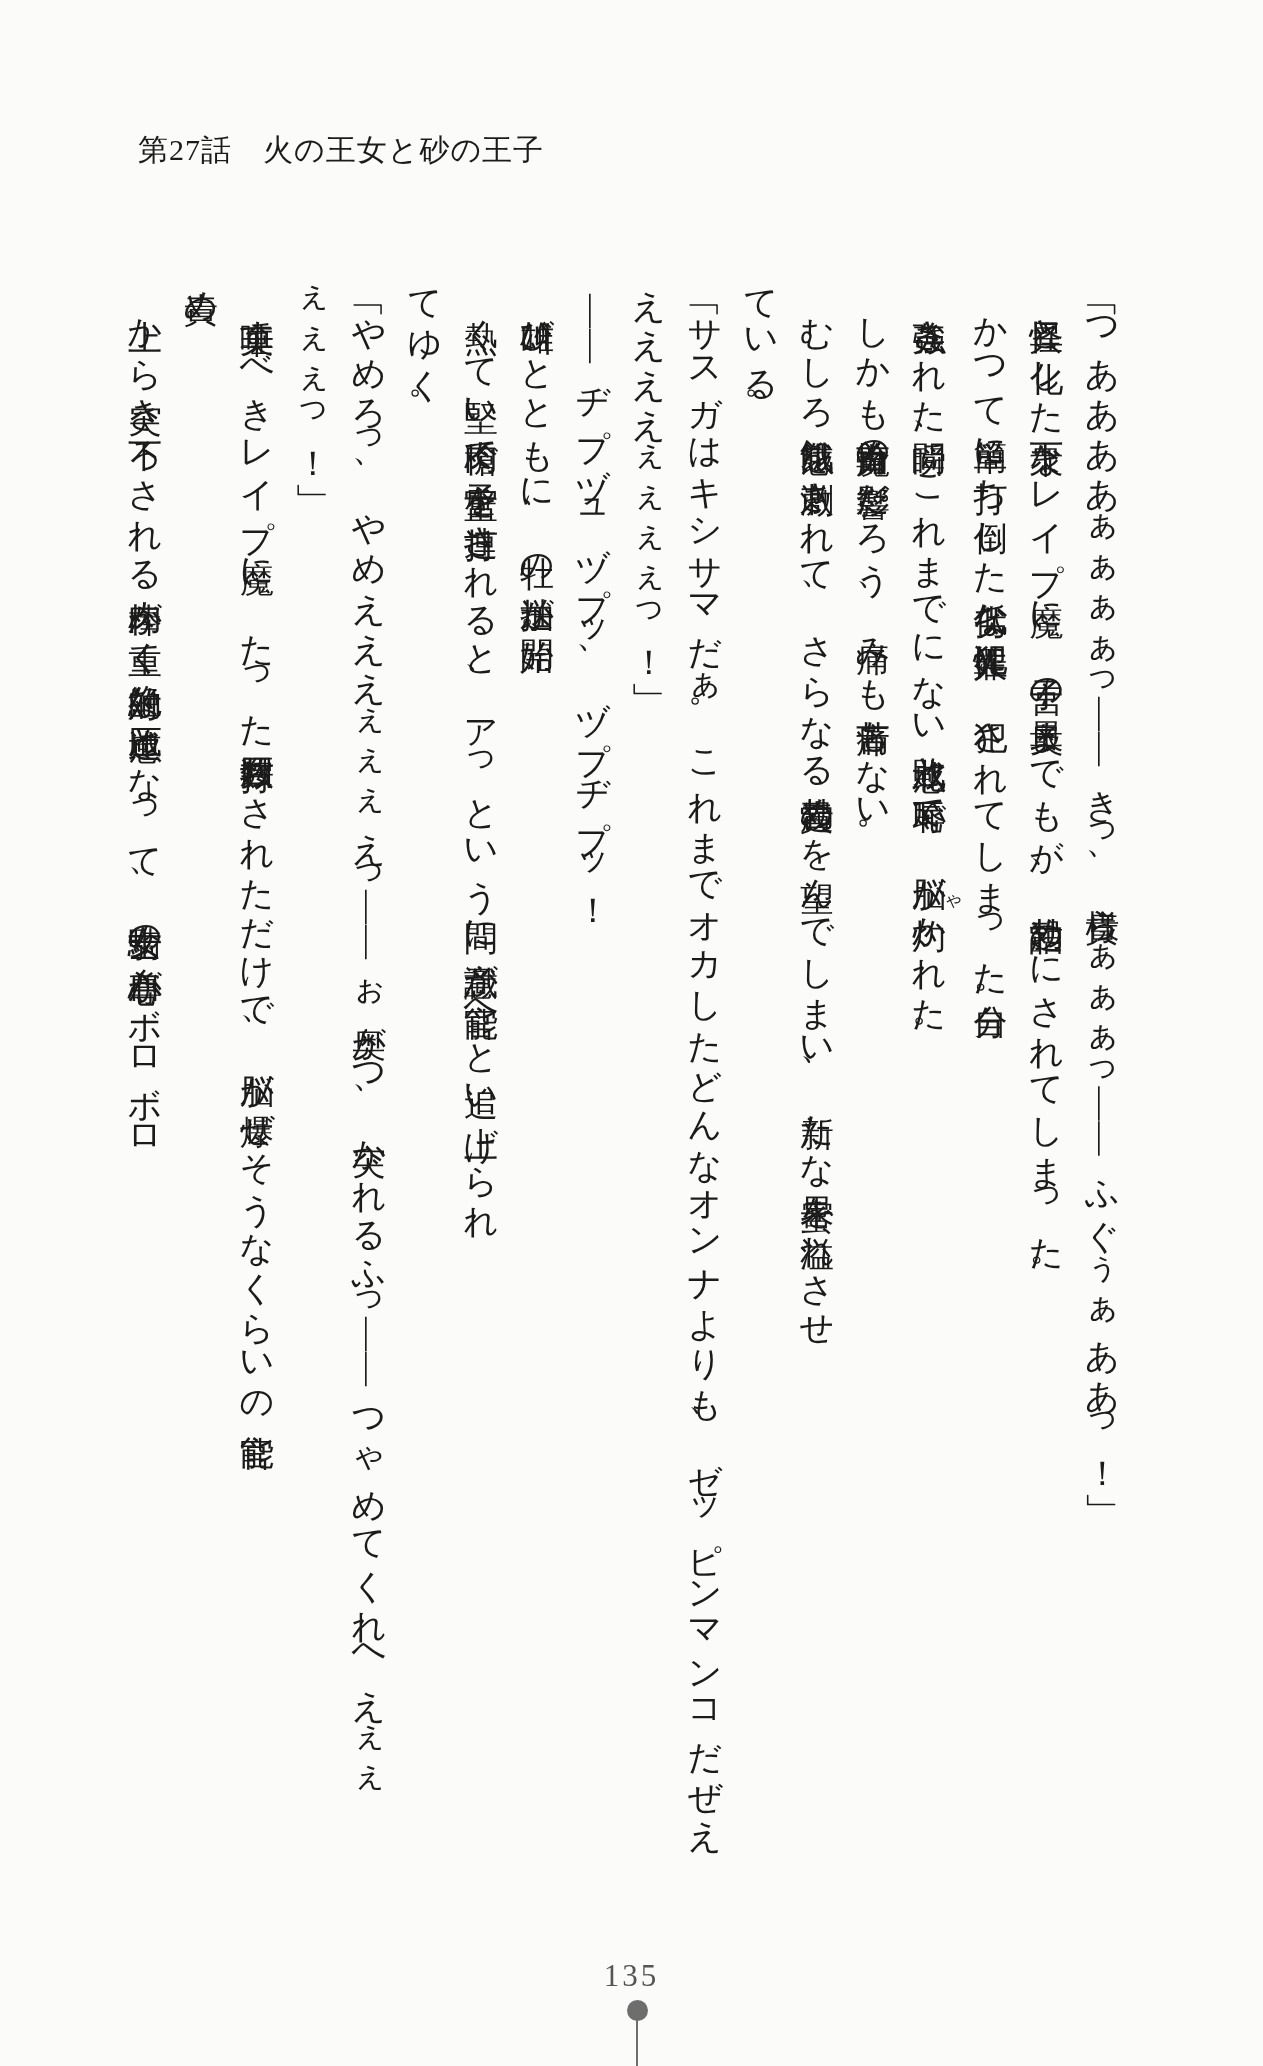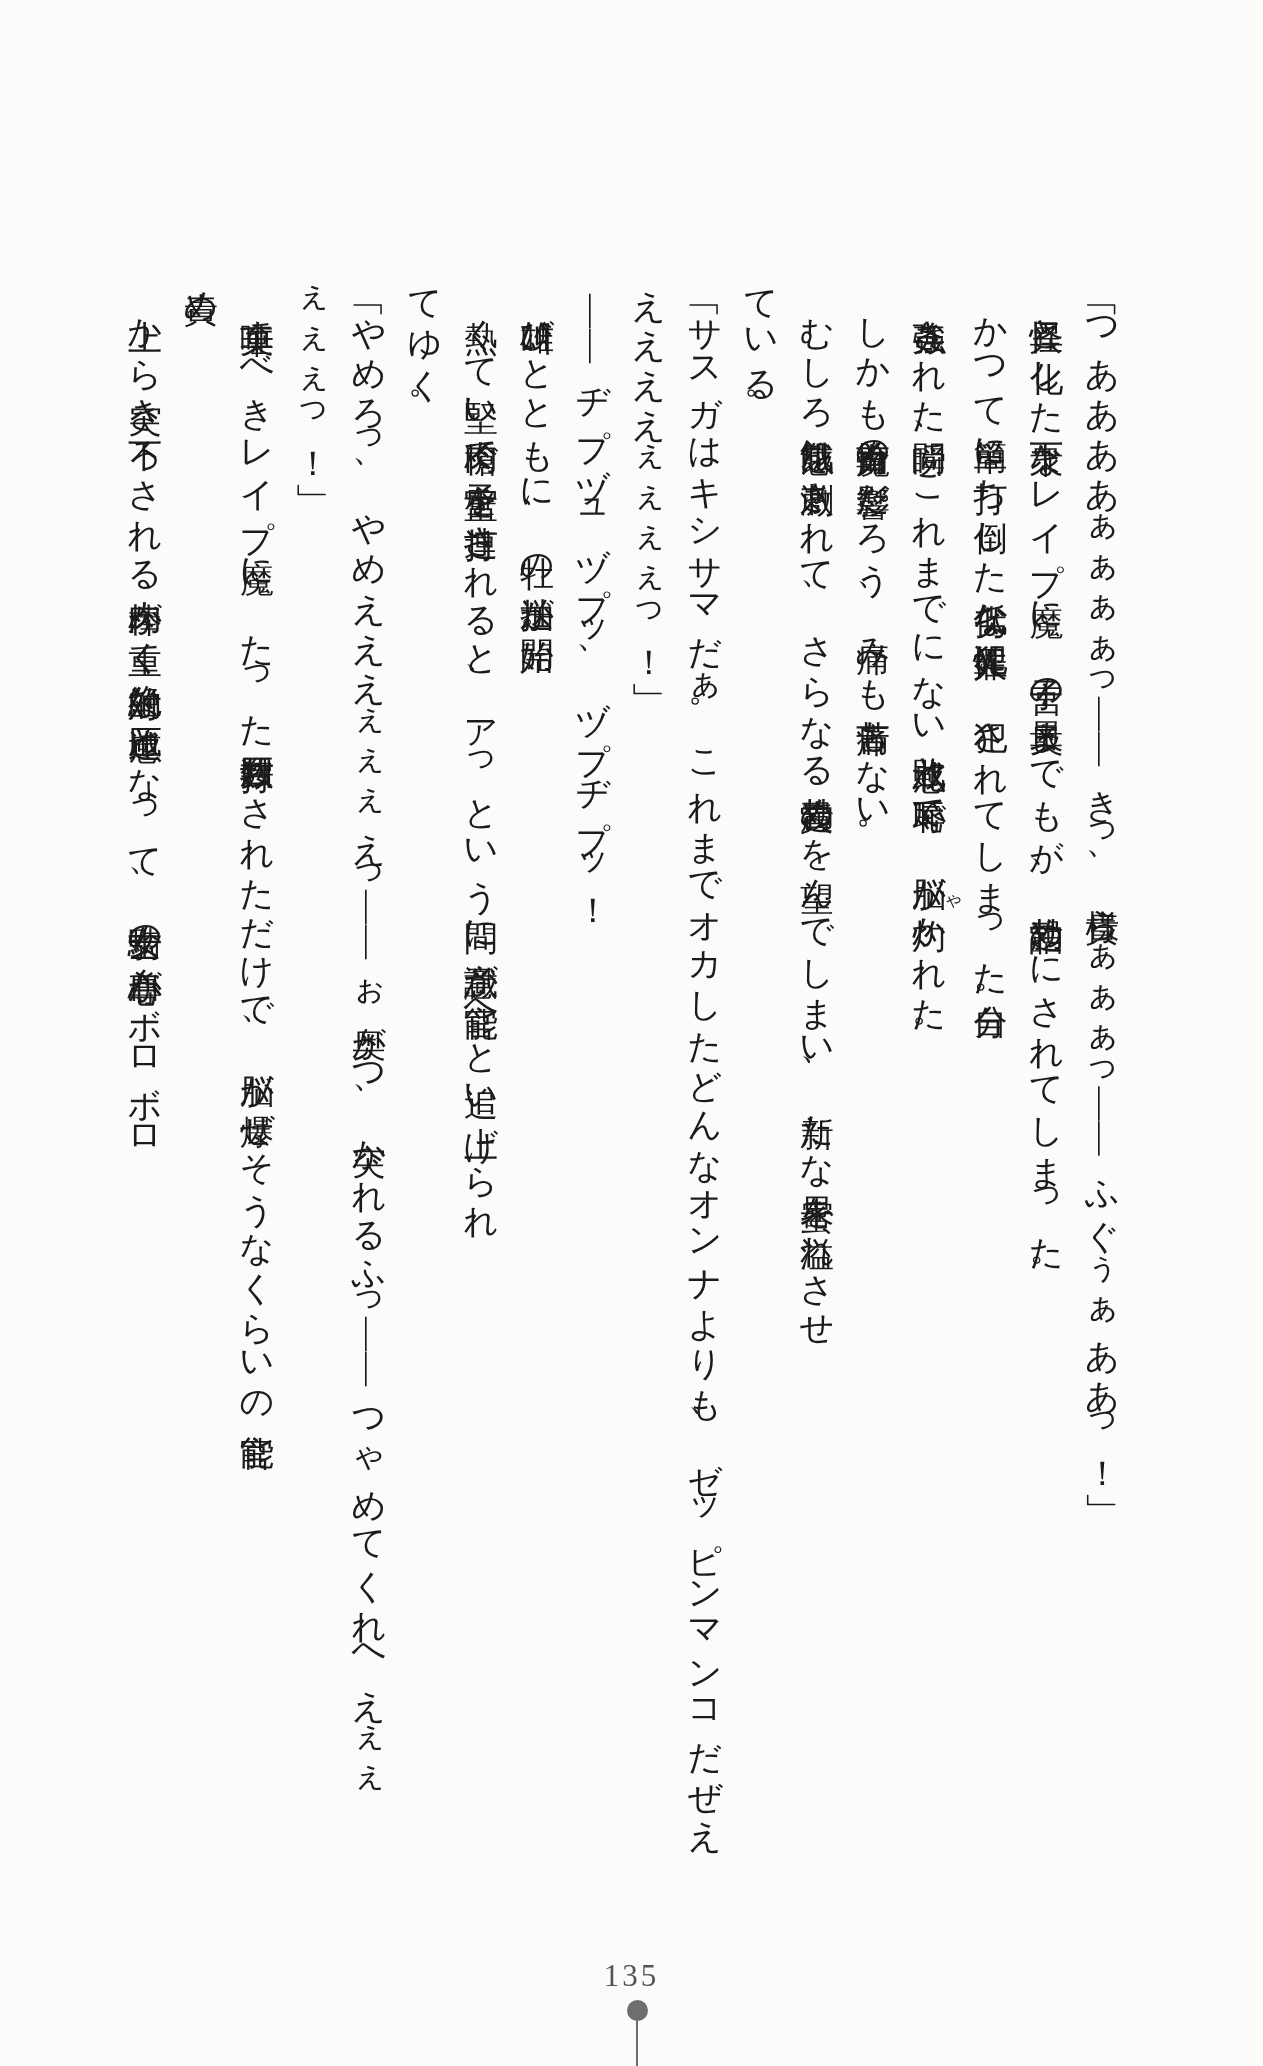--- a/index.html
+++ b/index.html
@@ -79,20 +79,21 @@
     width: 2px;
     height: 48px;
     background: var(--ornament);
   }
 </style>
 </head>
 <body>
 
 <div class="page">
 
+  <div class="chapter-header">第27話　火の王女と砂の王子</div>
 
   <div class="text-block" id="text-block">
       <div class="col indent"><span>「つああああぁぁぁぁっ――きっ、貴様らぁぁぁっ――ふぐぅぁああっ！」</span></div>
       <div class="col indent"><span>怪異と化した下衆なレイプ魔に、子宮の最奥までもが、勃起詰めにされてしまった。</span></div>
       <div class="col indent"><span>かつて簡単に打ち倒した低劣な性犯罪人に、犯されてしまった自分。</span></div>
       <div class="col indent"><span>強姦された瞬間、これまでにない敗北感と恥辱で、脳が</span><ruby>灼<rt>や</rt></ruby><span>かれた。</span></div>
       <div class="col indent"><span>しかも首輪魔力の影響だろう、痛みも苦痛もない。</span></div>
       <div class="col indent"><span>むしろ飢餓感を刺激されて、さらなる勃起責めを望んでしまい、新たな果蜜を溢れさせ</span></div>
       <div class="col"><span>ている。</span></div>
       <div class="col indent"><span>「サスガはキシサマだぁ。これまでオカしたどんなオンナよりも、ゼッピンマンコだぜえ</span></div>

